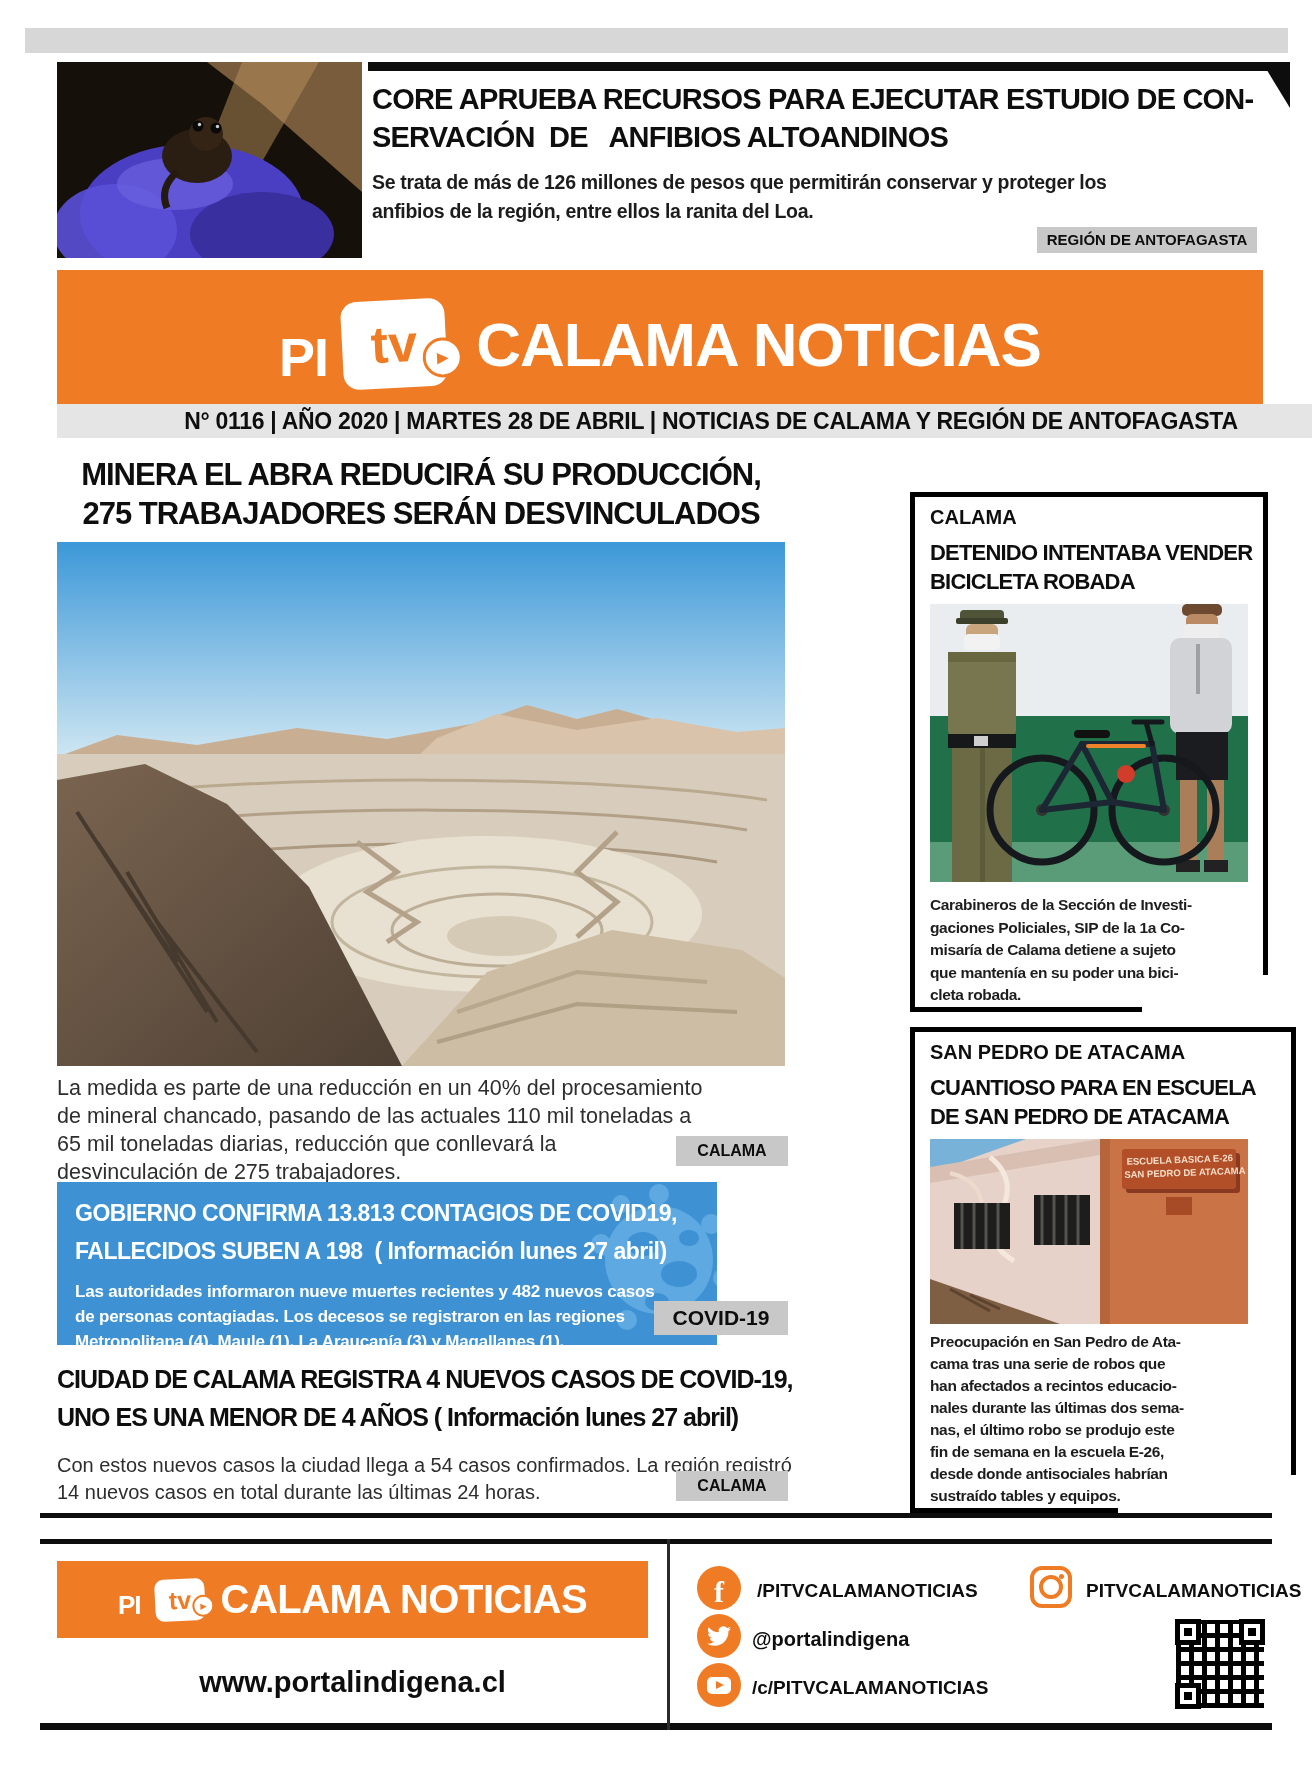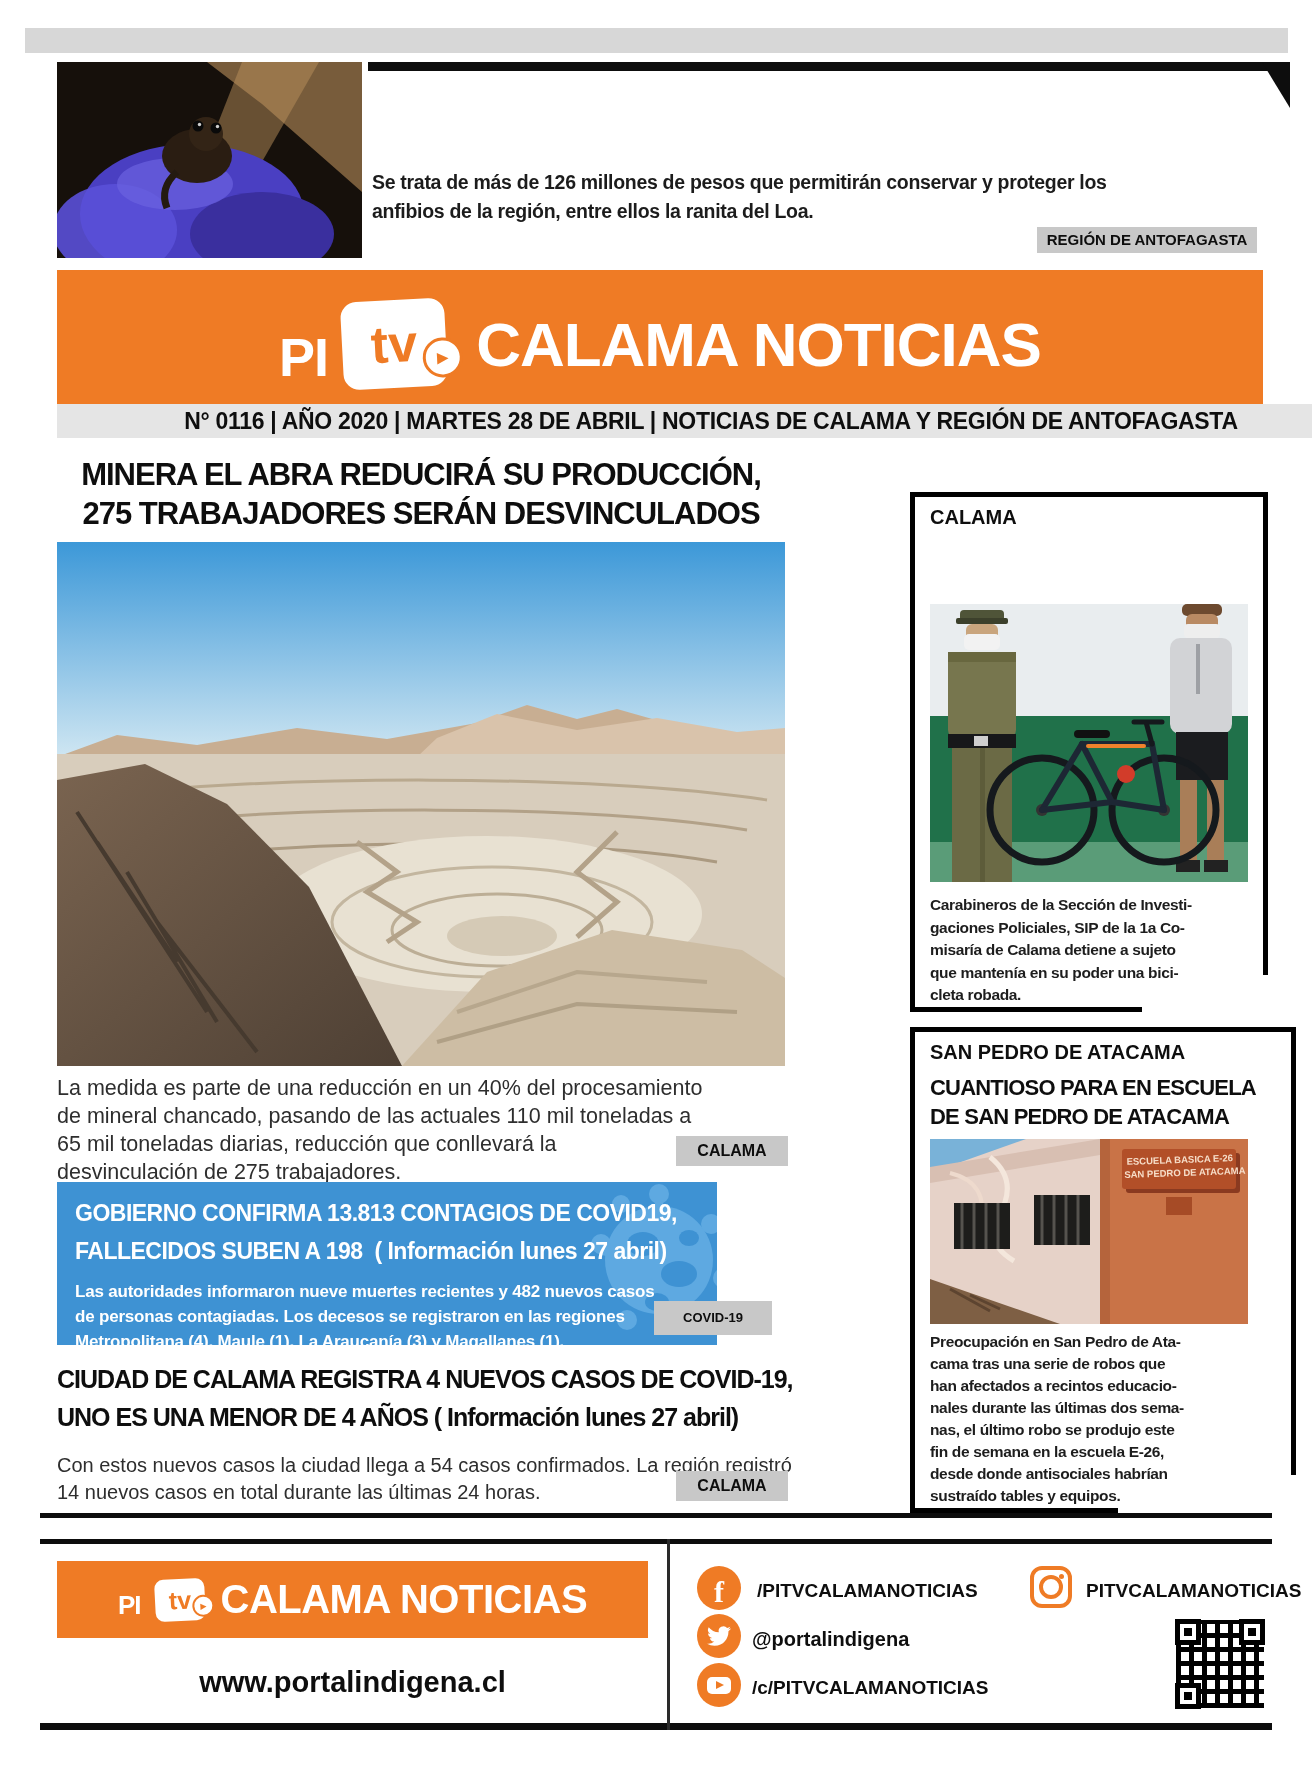--- a/index.html
+++ b/index.html
@@ -16,21 +16,21 @@
                 clip-path:polygon(0 0,100% 0,100% 100%);}
   .top-headline{left:372px;top:80px;width:900px;font-size:29px;font-weight:bold;
                 line-height:38px;letter-spacing:-0.8px;color:#0e0e0e;}
   .top-subtitle{left:372px;top:168px;width:910px;font-size:19.5px;font-weight:bold;
                 line-height:29px;letter-spacing:-0.3px;color:#1c1c1c;}
 
   
   .badge{background:#c8c8c8;color:#0d0d0d;font-weight:bold;text-align:center;}
   .badge-region{left:1037px;top:227px;width:220px;height:26px;font-size:15px;line-height:26px;}
   .badge-calama1{left:676px;top:1136px;width:112px;height:30px;font-size:16px;line-height:30px;}
-  .badge-covid{left:654px;top:1301px;width:118px;height:34px;font-size:13px;line-height:34px;z-index:5;}
+  .badge-covid{left:654px;top:1301px;width:134px;height:34px;font-size:21px;line-height:34px;z-index:5;}
   .badge-calama2{left:676px;top:1471px;width:112px;height:30px;font-size:16px;line-height:30px;}
 
   
   .masthead{left:57px;top:270px;width:1206px;height:148px;background:#ef7b25;
             display:flex;align-items:center;justify-content:center;gap:30px;}
   .pitv{display:flex;align-items:flex-end;gap:14px;}
   .pitv .pi{color:#fff;font-weight:bold;letter-spacing:-1px;}
   .tvbox{position:relative;background:#fff;display:flex;align-items:center;justify-content:center;
          transform:rotate(-3deg);}
   .tvbox .tv{color:#ef7b25;font-weight:bold;text-transform:lowercase;}
@@ -155,20 +155,22 @@
       <circle cx="159" cy="66" r="5.5" fill="#0a0a0a"></circle>
       <circle cx="142.5" cy="62.5" r="1.7" fill="#cfcfcf"></circle>
       <circle cx="160.5" cy="64.5" r="1.7" fill="#cfcfcf"></circle>
       <path d="M120 110 q-18 16 -10 36" stroke="#241a10" stroke-width="7" fill="none"></path>
     </svg>
   </div>
 
   <div class="abs ribbon"></div>
   <div class="abs ribbon-notch"></div>
 
+  <div class="abs top-headline pre">CORE APRUEBA RECURSOS PARA EJECUTAR ESTUDIO DE CON-
+SERVACIÓN  DE   ANFIBIOS ALTOANDINOS</div>
   <div class="abs top-subtitle pre">Se trata de más de 126 millones de pesos que permitirán conservar y proteger los
 anfibios de la región, entre ellos la ranita del Loa.</div>
   <div class="abs badge badge-region">REGIÓN DE ANTOFAGASTA</div>
 
   <div class="abs masthead">
     <div class="pitv pitv-big">
       <span class="pi">PI</span>
       <span class="tvbox">
         <span class="tv">tv</span>
         <span class="playc">▶</span>
@@ -256,20 +258,22 @@
   <div class="abs covid2-body pre">Con estos nuevos casos la ciudad llega a 54 casos confirmados. La región registró
 14 nuevos casos en total durante las últimas 24 horas.</div>
   <div class="abs badge badge-calama2">CALAMA</div>
 
   <div class="sbox" id="sbox1">
     <div class="b-top"></div>
     <div class="b-left"></div>
     <div class="b-right"></div>
     <div class="b-bottom"></div>
     <div class="kicker">CALAMA</div>
+    <div class="s-headline pre">DETENIDO INTENTABA VENDER
+BICICLETA ROBADA</div>
     <div class="s-photo">
       <svg width="318" height="278" viewBox="0 0 318 278">
         <rect width="318" height="112" fill="#e9edef"></rect>
         <rect y="112" width="318" height="126" fill="#20714a"></rect>
         <rect y="238" width="318" height="40" fill="#5a9c78"></rect>
         <g>
           <rect x="30" y="6" width="44" height="12" rx="4" fill="#4f5438"></rect>
           <rect x="26" y="14" width="52" height="6" rx="2" fill="#3c402b"></rect>
           <rect x="36" y="20" width="32" height="24" rx="6" fill="#c9a57d"></rect>
           <rect x="34" y="30" width="36" height="16" rx="5" fill="#f2f2f2"></rect>

